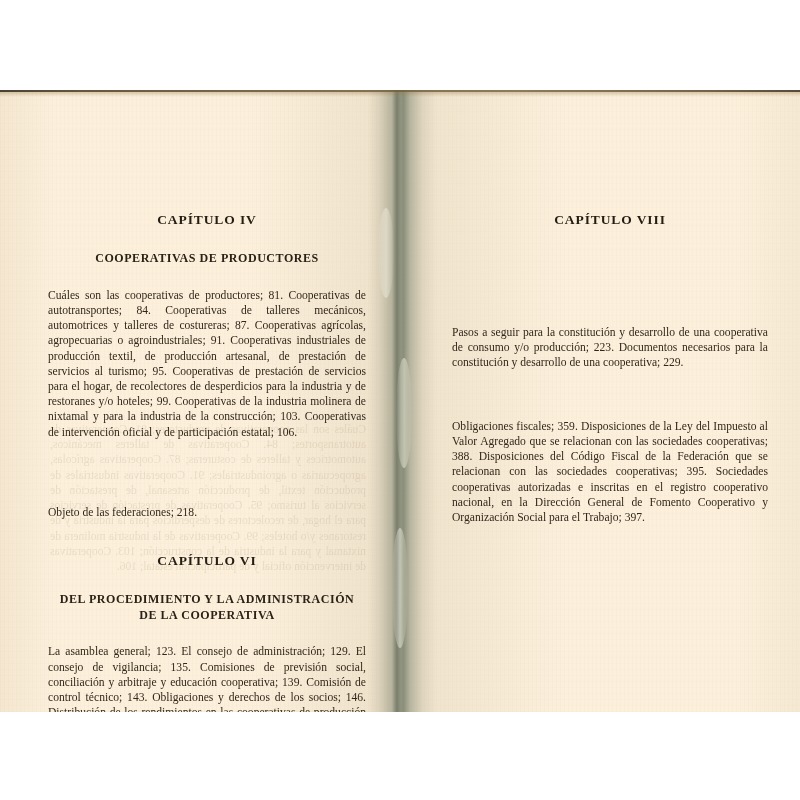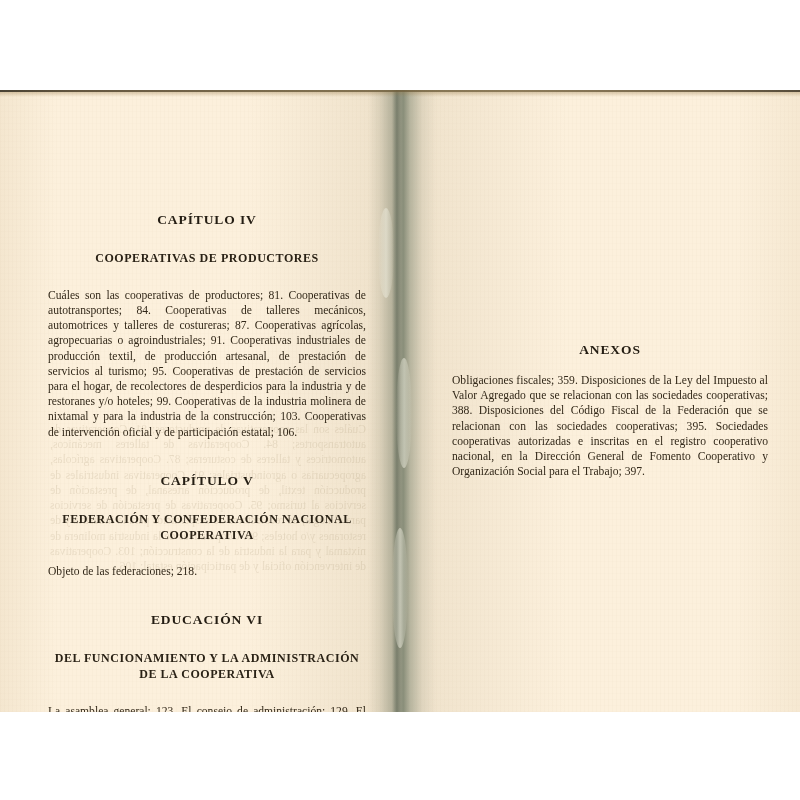--- a/index.html
+++ b/index.html
@@ -224,49 +224,48 @@
     <div class="col col-left">
 
       <h2 class="chapter-title">CAPÍTULO IV</h2>
       <div class="gap-title-sub"></div>
       <h3 class="chapter-subtitle">COOPERATIVAS DE PRODUCTORES</h3>
       <div class="gap-sub-body"></div>
       <p class="body-text">Cuáles son las cooperativas de productores; 81. Cooperativas de autotransportes; 84. Cooperativas de talleres mecánicos, automotrices y talleres de costureras; 87. Cooperativas agrícolas, agropecuarias o agroindustriales; 91. Cooperativas industriales de producción textil, de producción artesanal, de prestación de servicios al turismo; 95. Cooperativas de prestación de servicios para el hogar, de recolectores de desperdicios para la industria y de restoranes y/o hoteles; 99. Cooperativas de la industria molinera de nixtamal y para la industria de la construcción; 103. Cooperativas de intervención oficial y de participación estatal; 106.</p>
 
       <div class="gap-block-lg"></div>
 
-      <h2 class="chapter-title">CAPÍTULO V</h2>
-      <div class="gap-title-sub"></div>
-      <h3 class="chapter-subtitle">FEDERACIÓN Y CONFEDERACIÓN NACIONAL COOPERATIVA</h3>
+      <div class="gap-title-sub"></div>
       <div class="gap-sub-body"></div>
       <p class="body-text">Objeto de las federaciones; 218.</p>
 
       <div class="gap-block-lg"></div>
 
-      <h2 class="chapter-title">EDUCACIÓN VI</h2>
-      <div class="gap-title-sub"></div>
-      <h3 class="chapter-subtitle">DEL FUNCIONAMIENTO Y LA ADMINISTRACIÓN DE LA COOPERATIVA</h3>
+      <h2 class="chapter-title">CAPÍTULO VI</h2>
+      <div class="gap-title-sub"></div>
+      <h3 class="chapter-subtitle">DEL PROCEDIMIENTO Y LA ADMINISTRACIÓN DE LA COOPERATIVA</h3>
       <div class="gap-sub-body"></div>
       <p class="body-text">La asamblea general; 123. El consejo de administración; 129. El consejo de vigilancia; 135. Comisiones de previsión social, conciliación y arbitraje y educación cooperativa; 139. Comisión de control técnico; 143. Obligaciones y derechos de los socios; 146. Distribución de los rendimientos en las cooperativas de producción y consumo; 155. Libros sociales y de contabilidad; 162.</p>
 
     </div>
 
     <div class="col col-right">
 
-      <div class="gap-title-sub"></div>
-      <div class="gap-sub-body"></div>
-
-      <div class="gap-block-lg"></div>
-
-      <div class="gap-title-sub"></div>
-      <div class="gap-sub-body"></div>
-
-      <div class="gap-block-lg"></div>
-
-      <h2 class="chapter-title">ANEXOS</h2>
+      <h2 class="chapter-title">CAPÍTULO VIII</h2>
+      <div class="gap-title-sub"></div>
+      <div class="gap-sub-body"></div>
+
+      <div class="gap-block-lg"></div>
+
+      <div class="gap-title-sub"></div>
+      <div class="gap-sub-body"></div>
+      <p class="body-text">Pasos a seguir para la constitución y desarrollo de una cooperativa de consumo y/o producción; 223. Documentos necesarios para la constitución y desarrollo de una cooperativa; 229.</p>
+
+      <div class="gap-block-lg"></div>
+
       <div class="gap-sub-body"></div>
       <p class="body-text">Obligaciones fiscales; 359. Disposiciones de la Ley del Impuesto al Valor Agregado que se relacionan con las sociedades cooperativas; 388. Disposiciones del Código Fiscal de la Federación que se relacionan con las sociedades cooperativas; 395. Sociedades cooperativas autorizadas e inscritas en el registro cooperativo nacional, en la Dirección General de Fomento Cooperativo y Organización Social para el Trabajo; 397.</p>
 
     </div>
 
   </div>
 
   <div class="top-edge"></div>
   <div class="top-edge-soft"></div>
 

